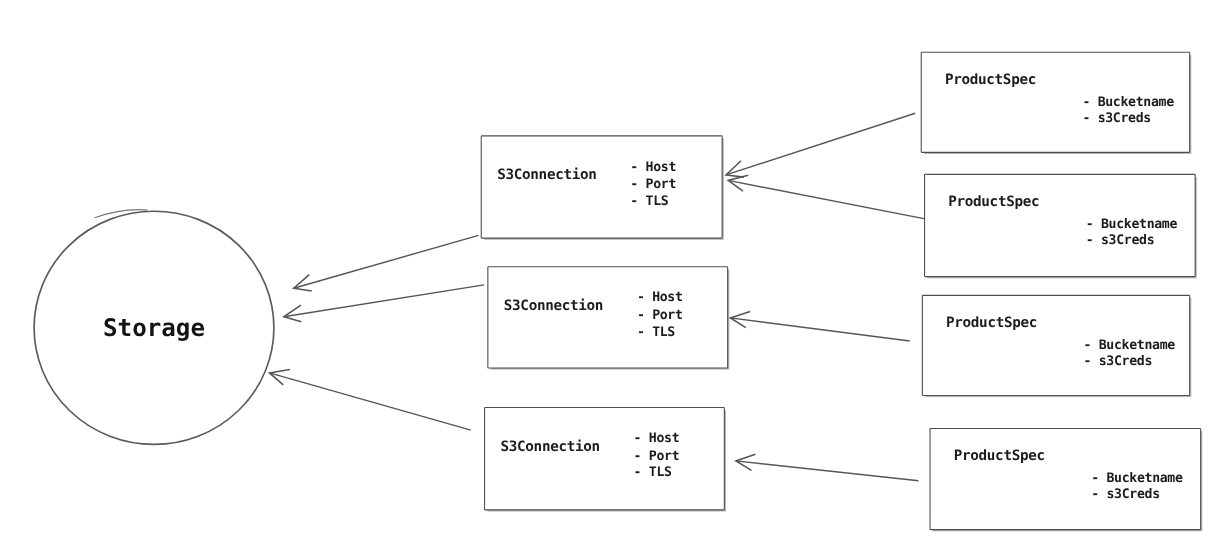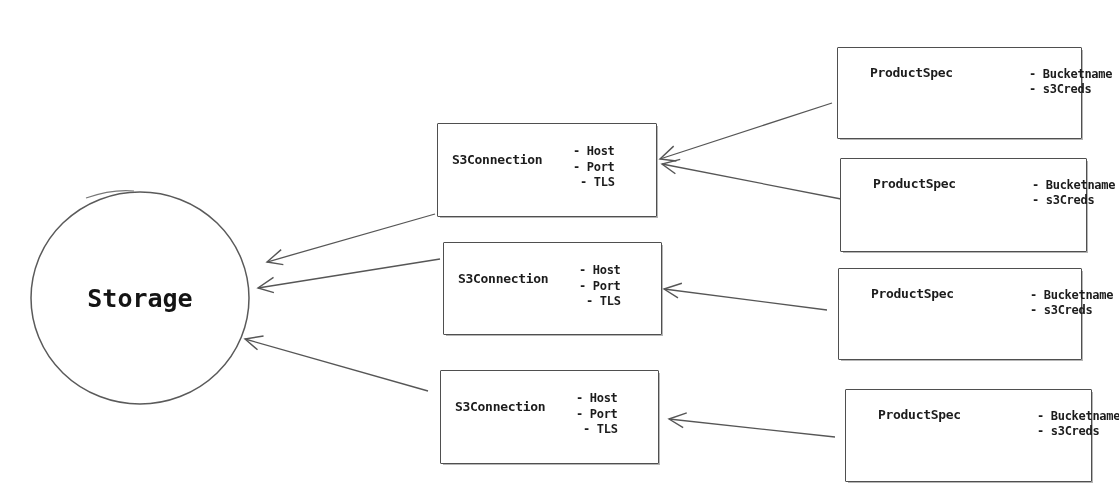--- a/index.html
+++ b/index.html
@@ -32,31 +32,31 @@
     white-space: nowrap;
   }
   .attrs {
     position: absolute;
     font-size: 12px;
     font-weight: 700;
     letter-spacing: -0.3px;
     white-space: nowrap;
   }
   .s3box .node-title { left: 14px; top: 28px; }
-  .s3box .attrs { left: 135px; top: 20px; line-height: 15.5px; text-align: right; }
-  .psbox .node-title { left: 32px; top: 17px; }
-  .psbox .attrs { left: 146px; top: 19px; line-height: 15px; margin-left: 45px; }
+  .s3box .attrs { left: 135px; top: 20px; line-height: 15.5px; }
+  .psbox .node-title { left: 21px; top: 17px; }
+  .psbox .attrs { left: 146px; top: 37px; line-height: 15px; }
   .storage-label {
     position: absolute;
     left: 30px; top: 192px;
     width: 220px; height: 212px;
     display: flex;
     align-items: center;
     justify-content: center;
-    font-size: 25px;
+    font-size: 22px;
     font-weight: 600;
     color: #141414;
     text-align: right;
   }
 </style>
 </head>
 <body>
 
 <div id="canvas">
 

